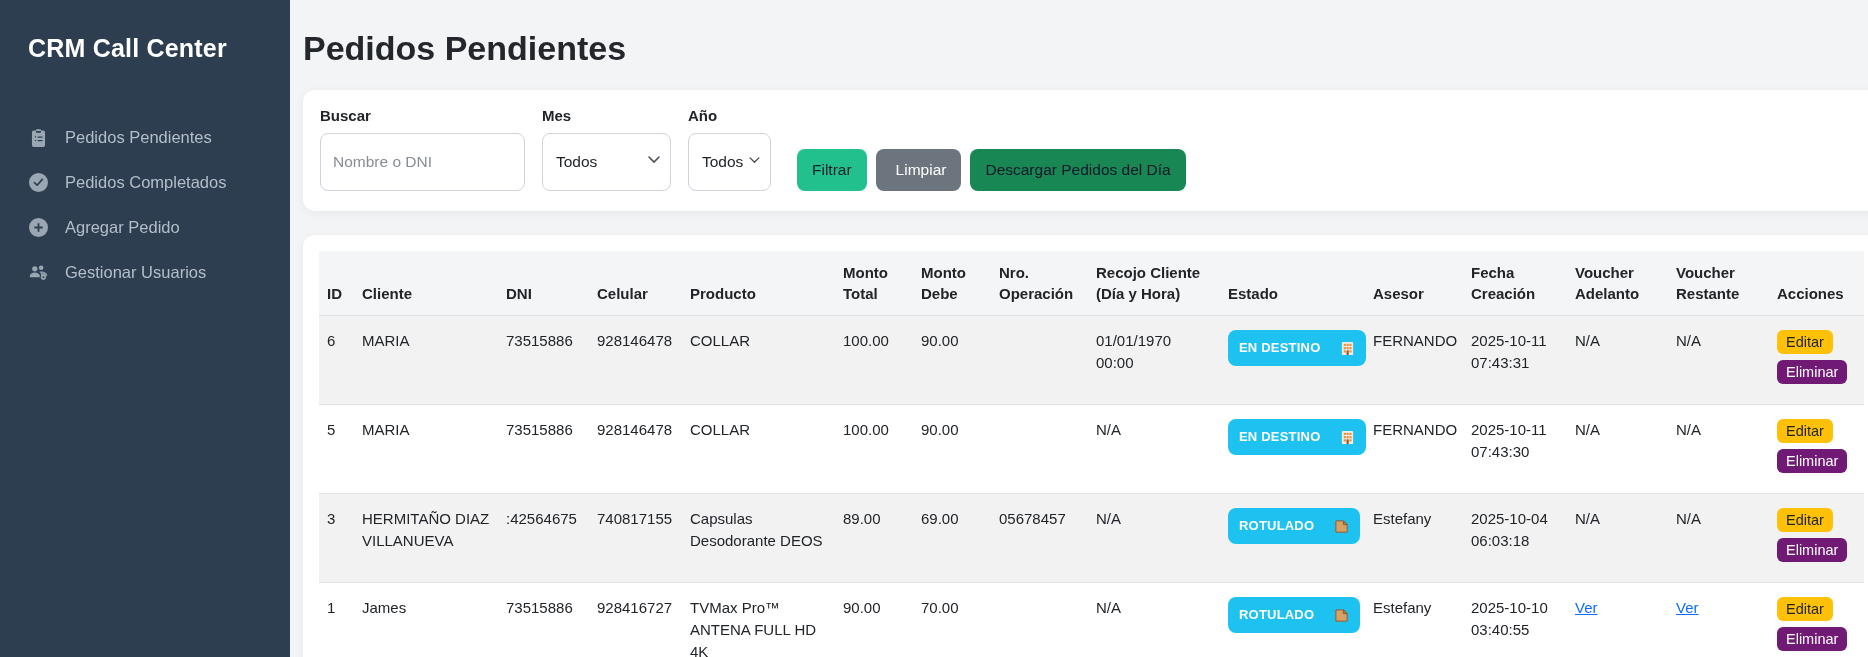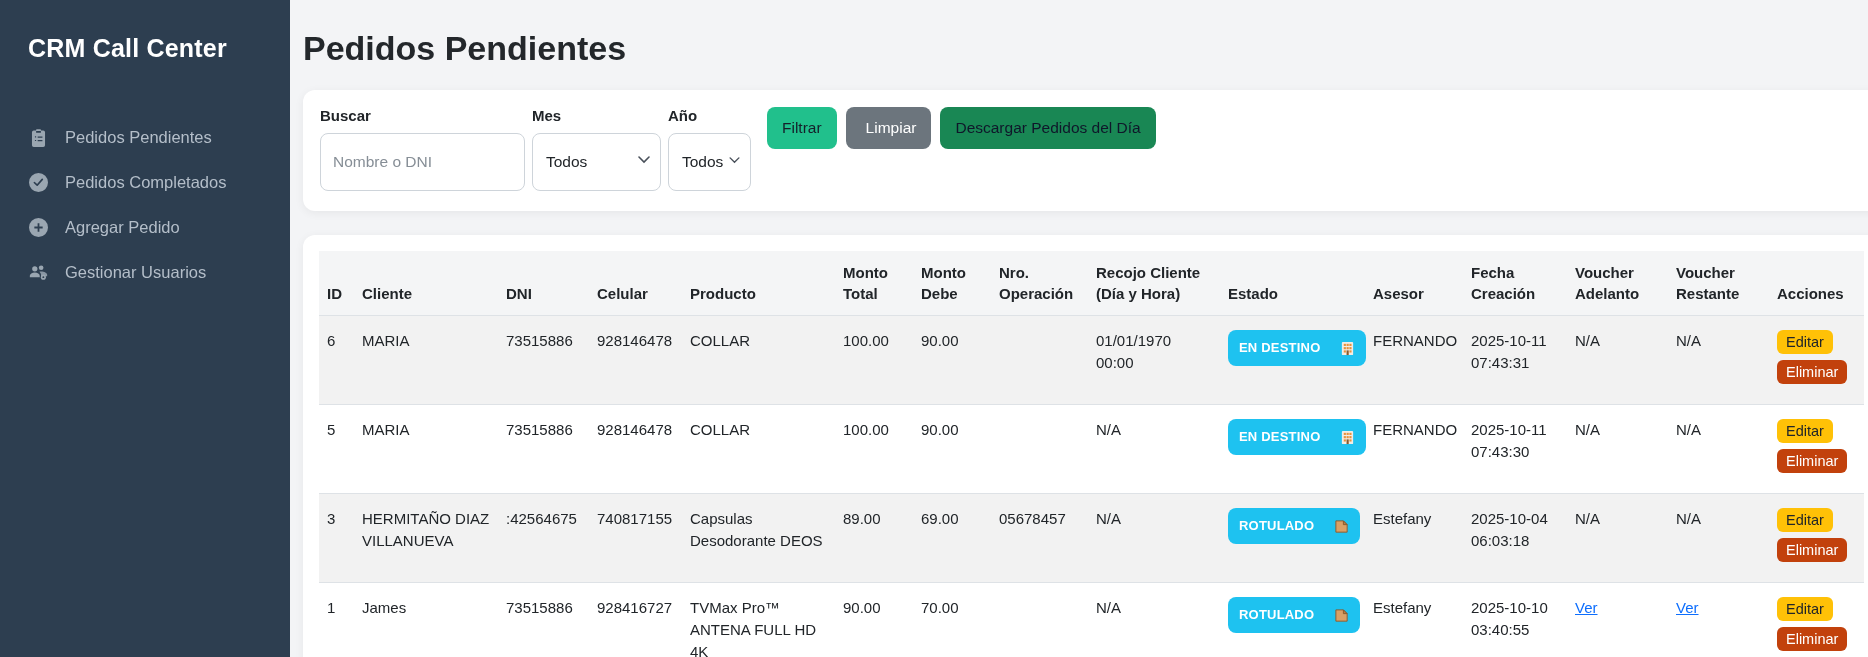--- a/index.html
+++ b/index.html
@@ -47,21 +47,21 @@
   }
   .card {
     background: #ffffff;
     border-radius: 12px;
     box-shadow: 0 2px 10px rgba(0,0,0,0.06);
     width: calc(100% + 24px);
     box-sizing: border-box;
   }
   
   .filter-card { padding: 17px 24px 20px 17px; margin-bottom: 24px; }
-  .filter-row { display: flex; align-items: flex-start; gap: 7px; }
+  .filter-row { display: flex; align-items: flex-end; gap: 17px; }
   .field label {
     display: block;
     font-size: 15px;
     font-weight: 700;
     margin-bottom: 9px;
     color: #212529;
   }
   .control {
     height: 58px;
     box-sizing: border-box;
@@ -136,21 +136,21 @@
     display: block;
     border: none;
     border-radius: 6px;
     font-size: 14.5px;
     font-family: inherit;
     padding: 4px 9px;
     cursor: pointer;
     margin-bottom: 6px;
   }
   .act-edit { background: #ffc107; color: #212529; }
-  .act-del  { background: #c2410c; color: #ffffff; }
+  .act-del  { background: #701a75; color: #ffffff; }
   .ver-link { color: #0d6efd; text-decoration: underline; cursor: pointer; }
 </style>
 </head>
 <body>
 
 <div class="sidebar">
   <div class="brand">CRM Call Center</div>
   <div class="nav">
     <div class="nav-item">
       <span class="ico">

